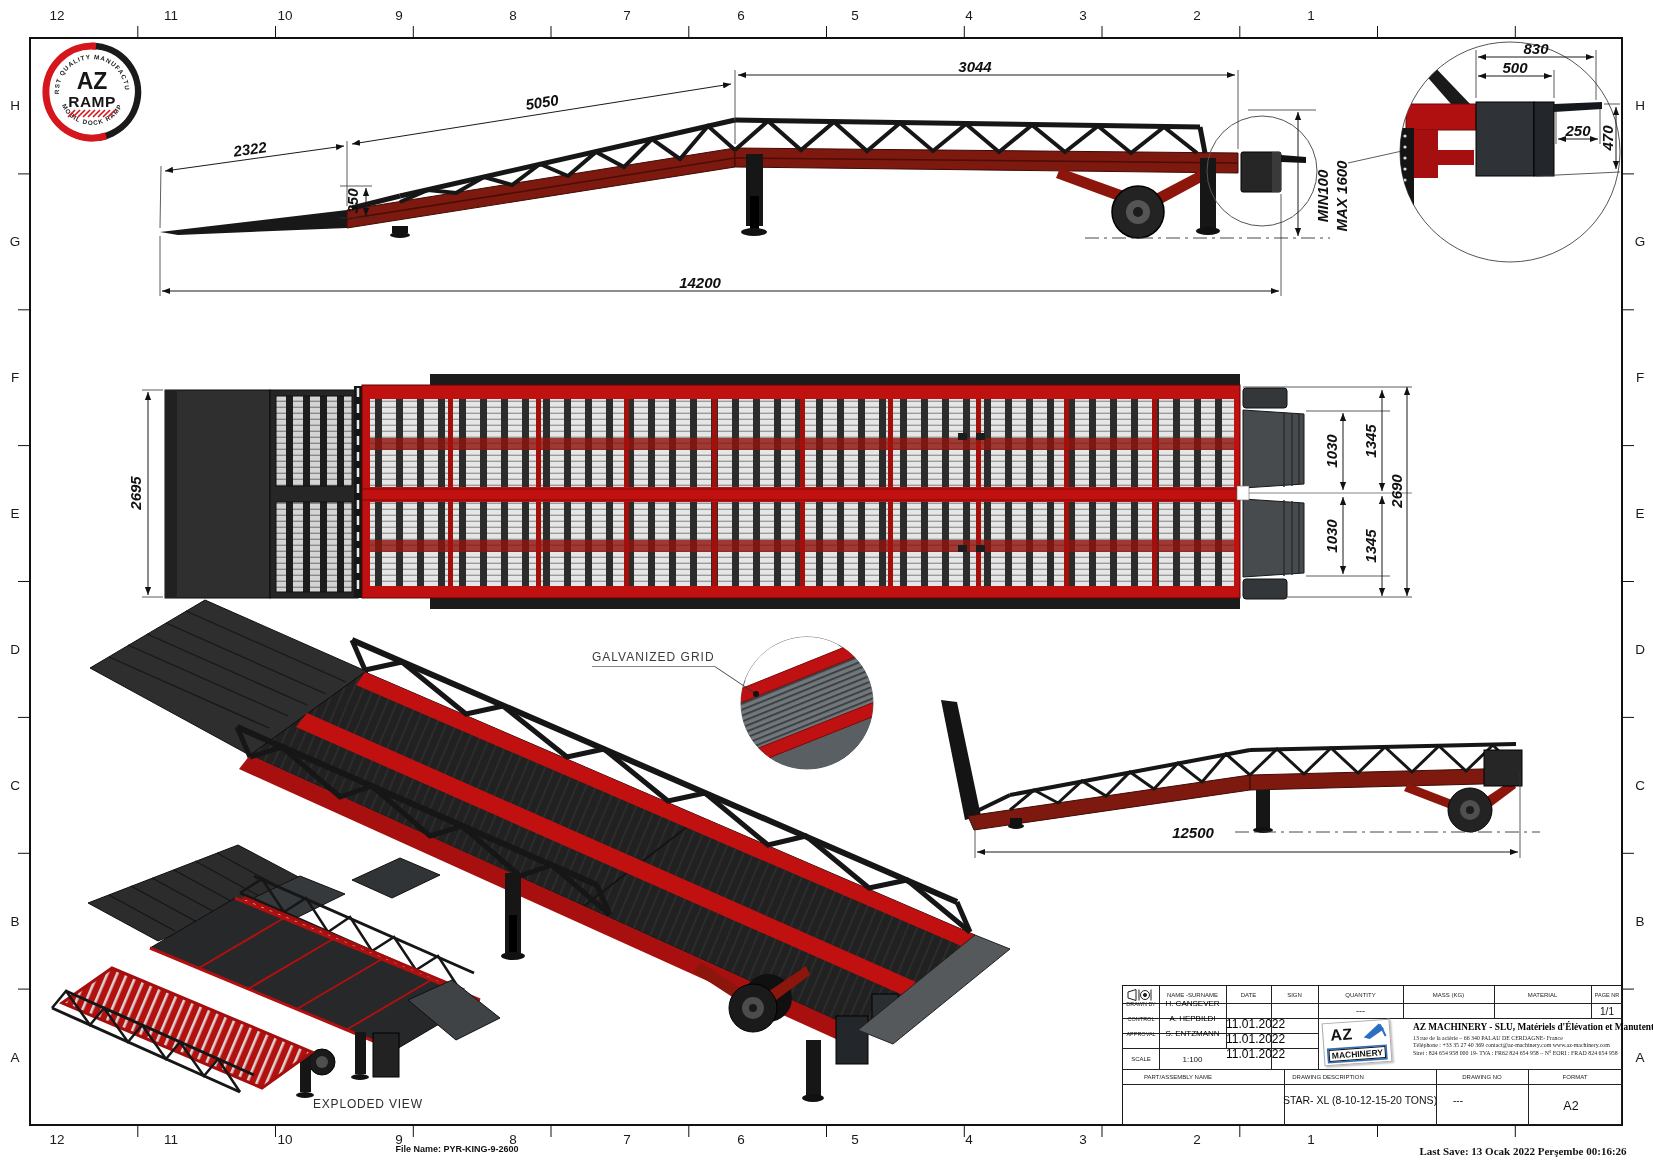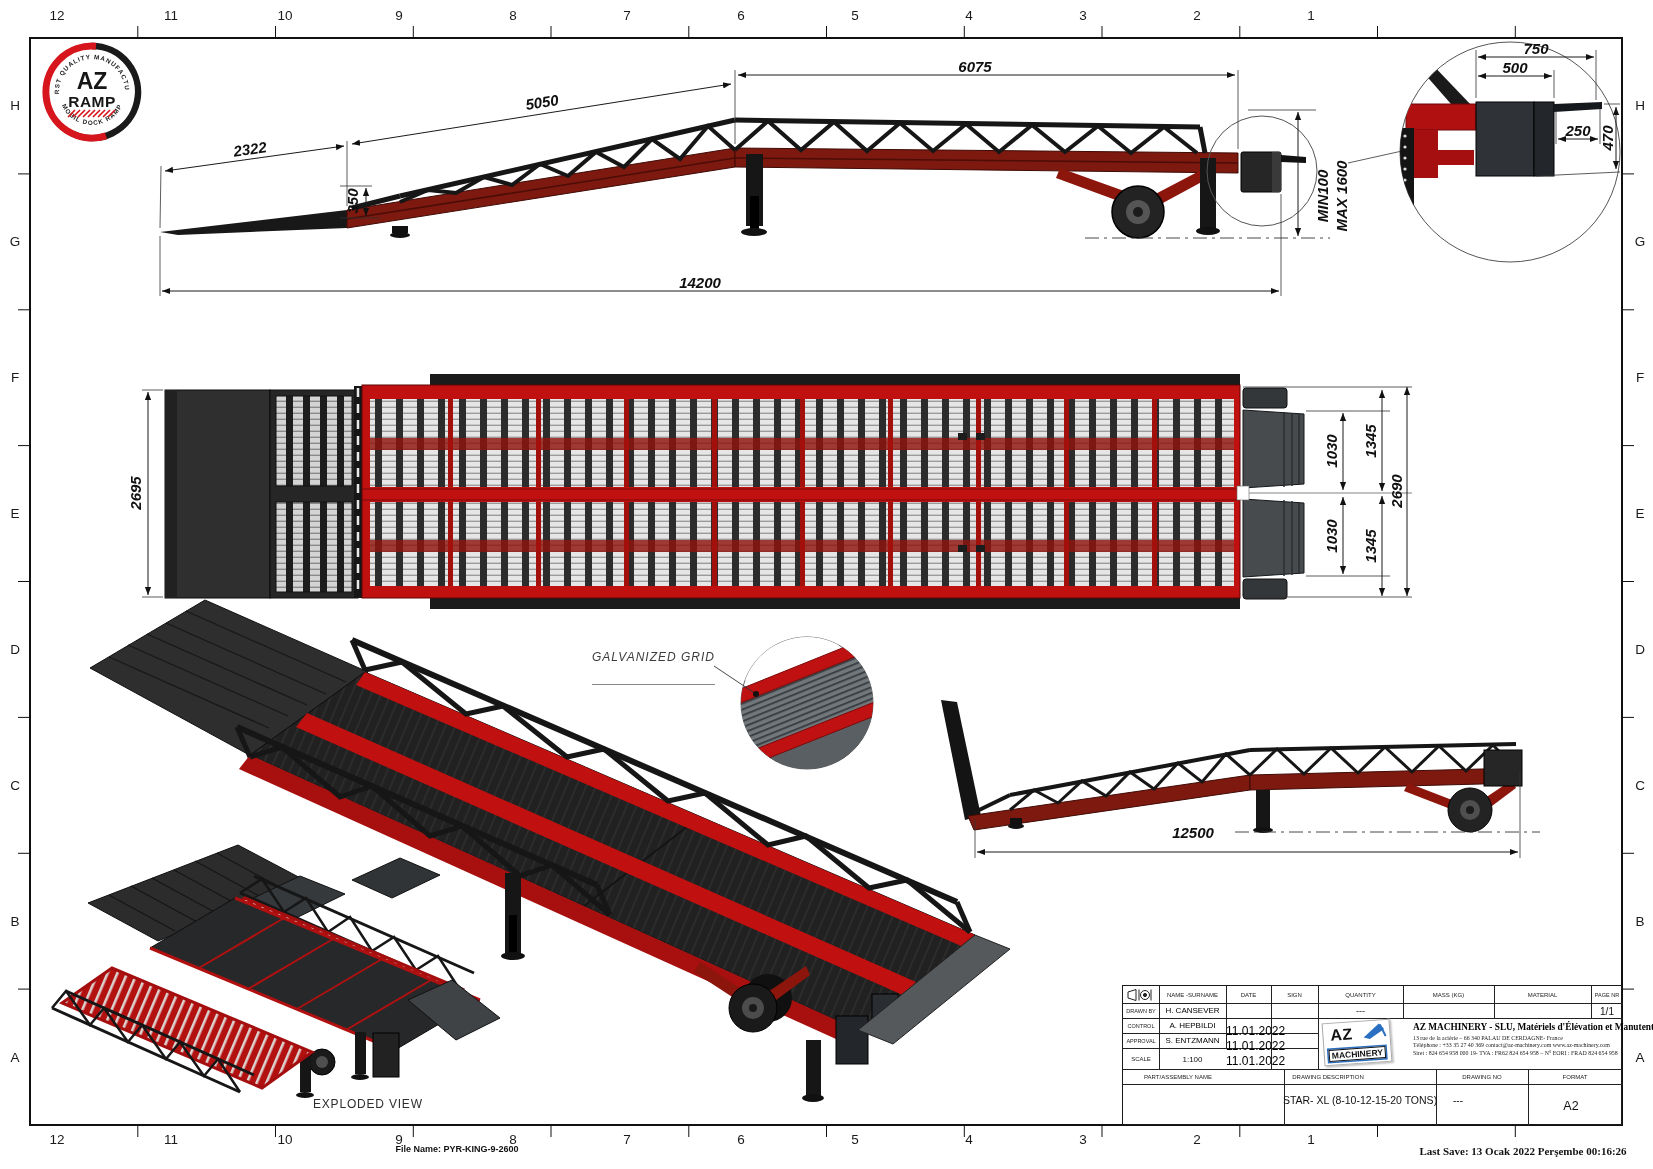--- a/index.html
+++ b/index.html
@@ -14,21 +14,21 @@
        color:#101010;transform:translate(-50%,-50%);}
   .note{position:absolute;white-space:nowrap;font:12px "Liberation Sans",sans-serif;
         letter-spacing:1px;color:#3c3c3c;}
   
   #tblock{position:absolute;left:1122px;top:985px;width:500px;height:140px;
           border:1.4px solid #1a1a1a;background:#fff;box-sizing:border-box;}
   .tv{position:absolute;width:1px;background:#222;}
   .th{position:absolute;height:1px;background:#222;}
   .tc{position:absolute;white-space:nowrap;transform:translate(-50%,-50%);color:#111;}
   .hdr{font-size:6px;color:#222;}
-  .persons-wrap{position:absolute;left:0;top:17px;width:195px;height:45px;}
+  .persons-wrap{position:absolute;left:0;top:10px;width:195px;height:45px;}
   .prow{height:15px;display:flex;align-items:center;}
   .prole{width:36px;text-align:center;font-size:5.5px;color:#222;}
   .pname{width:67px;text-align:center;font-size:8px;}
   .pdate{width:45px;font-size:12px;margin-top:40px;}
   .company{position:absolute;left:290px;top:36px;width:208px;font-family:"Liberation Serif",serif;}
   .company .t{font-size:9.3px;font-weight:700;margin-bottom:3px;white-space:nowrap;}
   .company .s{font-size:5.9px;line-height:1.25;white-space:nowrap;color:#222;}
   .mlogo{position:absolute;left:198px;top:34px;width:82px;height:44px;}
   .mcard{position:absolute;left:2px;top:1px;width:66px;height:41px;background:#fff;
          border:1px solid #aaa;transform:rotate(-4deg);box-shadow:1.5px 1.5px 2px rgba(0,0,0,.25);}
@@ -418,40 +418,40 @@
       <div class="frame-cell">F</div>
       <div class="frame-cell">E</div>
       <div class="frame-cell">D</div>
       <div class="frame-cell">C</div>
       <div class="frame-cell">B</div>
       <div class="frame-cell">A</div>
     </div>
 
 <div class="dim" style="left:250px;top:149px;transform:translate(-50%,-50%) rotate(-8deg);">2322</div>
 <div class="dim" style="left:542px;top:102px;transform:translate(-50%,-50%) rotate(-9deg);">5050</div>
-<div class="dim" style="left:975px;top:66px;">6075</div>
+<div class="dim" style="left:975px;top:66px;">3044</div>
 <div class="dim" style="left:352px;top:201px;transform:translate(-50%,-50%) rotate(-90deg);">350</div>
 <div class="dim" style="left:700px;top:282px;text-align:center;">14200</div>
 <div class="dim" style="left:1333px;top:196px;transform:translate(-50%,-50%) rotate(-90deg);text-align:center;line-height:1.25;">
   <span style="display:block;">MIN100</span>
   <span style="display:block;">MAX 1600</span>
 </div>
-<div class="dim" style="left:1536px;top:48px;">750</div>
+<div class="dim" style="left:1536px;top:48px;">830</div>
 <div class="dim" style="left:1515px;top:67px;">500</div>
 <div class="dim" style="left:1578px;top:130px;">250</div>
 <div class="dim" style="left:1607px;top:138px;transform:translate(-50%,-50%) rotate(-90deg);">470</div>
 <div class="dim" style="left:135px;top:493px;transform:translate(-50%,-50%) rotate(-90deg);">2695</div>
 <div class="dim" style="left:1331px;top:451px;transform:translate(-50%,-50%) rotate(-90deg);">1030</div>
 <div class="dim" style="left:1370px;top:441px;transform:translate(-50%,-50%) rotate(-90deg);">1345</div>
 <div class="dim" style="left:1331px;top:536px;transform:translate(-50%,-50%) rotate(-90deg);">1030</div>
 <div class="dim" style="left:1370px;top:546px;transform:translate(-50%,-50%) rotate(-90deg);">1345</div>
 <div class="dim" style="left:1396px;top:491px;transform:translate(-50%,-50%) rotate(-90deg);">2690</div>
 <div class="dim" style="left:1193px;top:832px;">12500</div>
 
-<div class="note" style="left:592px;top:650px;border-bottom:1px solid #888;padding-bottom:20px;font-style:italic;">GALVANIZED GRID</div>
+<div class="note" style="left:592px;top:650px;border-bottom:1px solid #888;padding-bottom:2px;">GALVANIZED GRID</div>
 <div class="note" style="left:313px;top:1097px;letter-spacing:0.8px;color:#2e2e2e;">EXPLODED VIEW</div>
 
 <div id="tblock">
 
   <div class="tv" style="left:36px;top:0;height:83px;"></div>
   <div class="tv" style="left:103px;top:0;height:62px;"></div>
   <div class="tv" style="left:148px;top:0;height:83px;"></div>
   <div class="tv" style="left:195px;top:0;height:83px;"></div>
   <div class="tv" style="left:280px;top:0;height:32px;"></div>
   <div class="tv" style="left:371px;top:0;height:32px;"></div>

